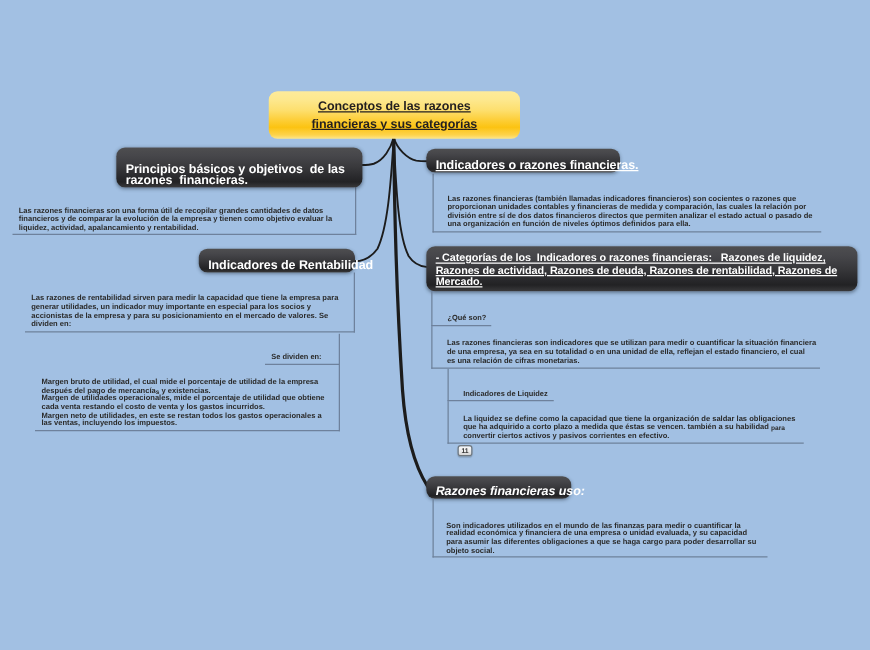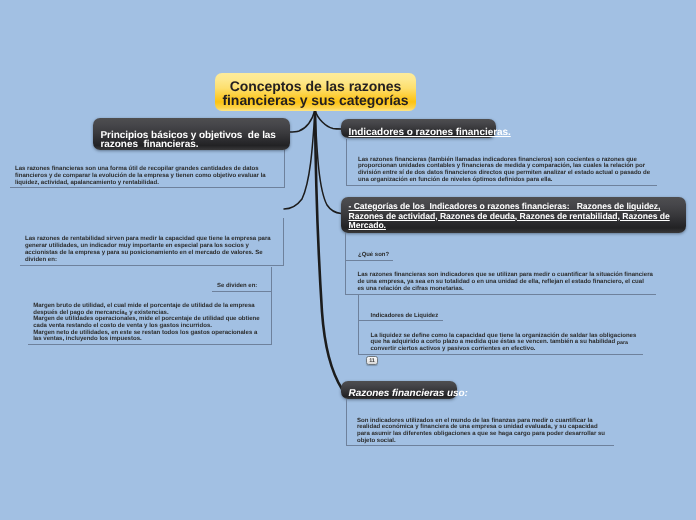--- a/index.html
+++ b/index.html
@@ -15,24 +15,24 @@
   #canvas{position:absolute;left:0;top:0;width:696px;height:520px;transform:translateZ(0);}
   svg.links{position:absolute;left:0;top:0;width:696px;height:520px;pointer-events:none;}
 
   .node{position:absolute;box-sizing:border-box;}
 
   
   .root{
     left:215px;top:73px;width:201px;height:38px;
     border-radius:7px;
     background:linear-gradient(180deg,#fdeb9b 0%,#fde88e 18%,#fddf6e 40%,#fdcd34 62%,#fcc312 76%,#fdd34b 92%,#fde689 100%);
-    color:#231f20;font-weight:bold;font-size:14px;line-height:14px;
+    color:#231f20;font-weight:bold;font-size:10px;line-height:14px;
     display:flex;align-items:center;justify-content:center;text-align:center;
     white-space:pre-line;
-    letter-spacing:-0.05px;padding-top:1px;
+    letter-spacing:-0.05px;padding-top:1px;text-decoration:underline;
   }
 
   
   .dark{
     border-radius:7px;
     background:linear-gradient(180deg,#4e4e50 0%,#46464a 22%,#39393c 48%,#29292c 74%,#222224 86%,#39393b 100%);
     color:#ffffff;font-weight:bold;
     box-shadow:0 1px 3px rgba(20,30,45,.45);
     display:flex;align-items:flex-end;
     white-space:pre;
@@ -82,20 +82,23 @@
   <div class="frame fr-r" style="left:10px;top:146.5px;width:275px;height:41.5px;"></div>
   <div class="node dark" style="left:93px;top:118px;width:197px;height:32px;">
     <span>Principios básicos y objetivos  de las
 razones  financieras.</span>
   </div>
   <div class="bodytext" style="left:15px;top:165.5px;width:280px;">Las razones financieras son una forma útil de recopilar grandes cantidades de datos
 financieros y de comparar la evolución de la empresa y tienen como objetivo evaluar la
 liquidez, actividad, apalancamiento y rentabilidad.</div>
 
   <div class="frame fr-r" style="left:20px;top:218px;width:264px;height:47.5px;"></div>
+  <div class="node dark" style="left:159px;top:199px;width:125px;height:19px;">
+    <span>Indicadores de Rentabilidad</span>
+  </div>
   <div class="bodytext" style="left:25px;top:236px;width:262px;line-height:6.9px;">Las razones de rentabilidad sirven para medir la capacidad que tiene la empresa para
 generar utilidades, un indicador muy importante en especial para los socios y
 accionistas de la empresa y para su posicionamiento en el mercado de valores. Se
 dividen en:</div>
 
   <div class="frame fr-r" style="left:212px;top:266.5px;width:60px;height:25px;"></div>
   <div class="small-label" style="left:217px;top:282.5px;">Se dividen en:</div>
   <div class="frame fr-r" style="left:28.3px;top:291.5px;width:243.5px;height:53.5px;"></div>
   <div class="bodytext" style="left:33.2px;top:303px;width:245px;line-height:6.65px;"><span>Margen bruto de utilidad, el cual mide el porcentaje de utilidad de la empresa
 después del pago de mercancía</span><span class="tiny-para">s</span><span> y existencias.

